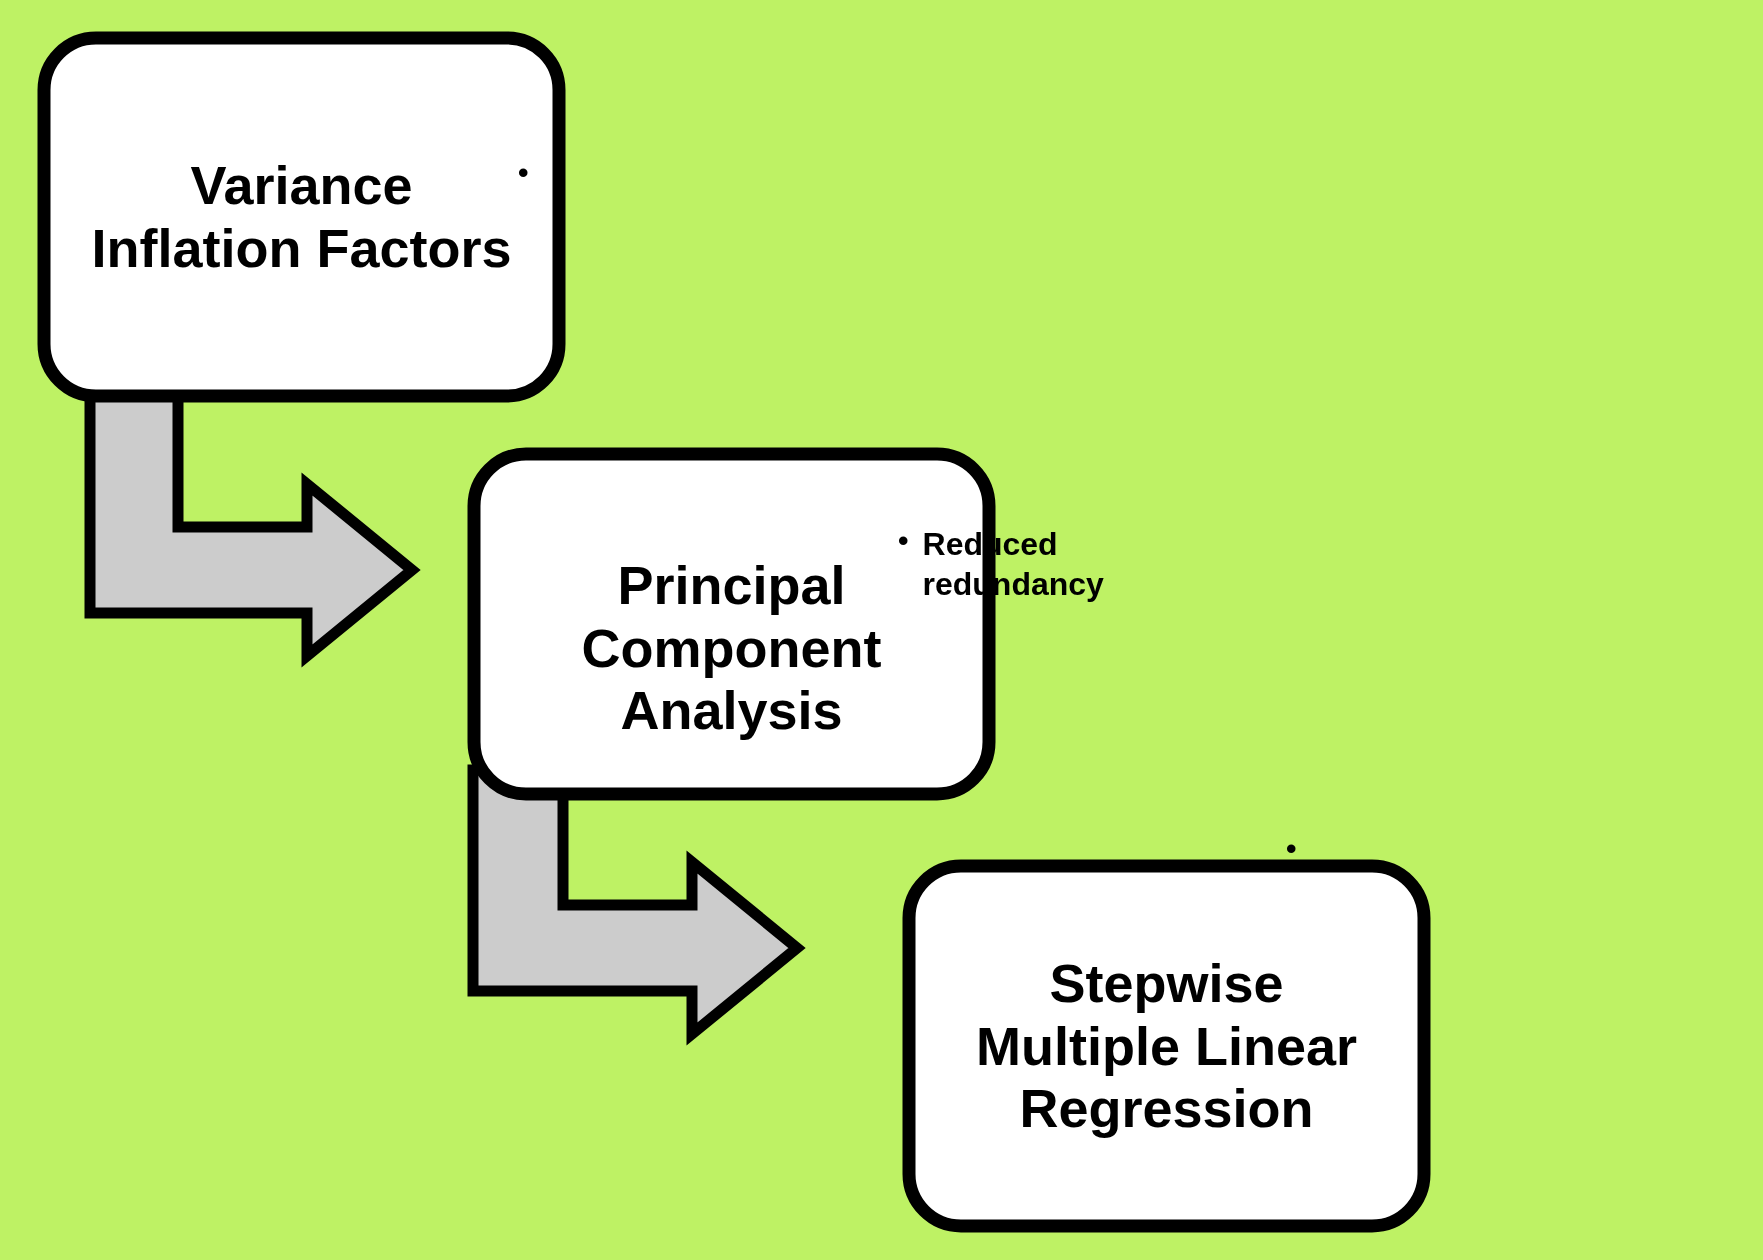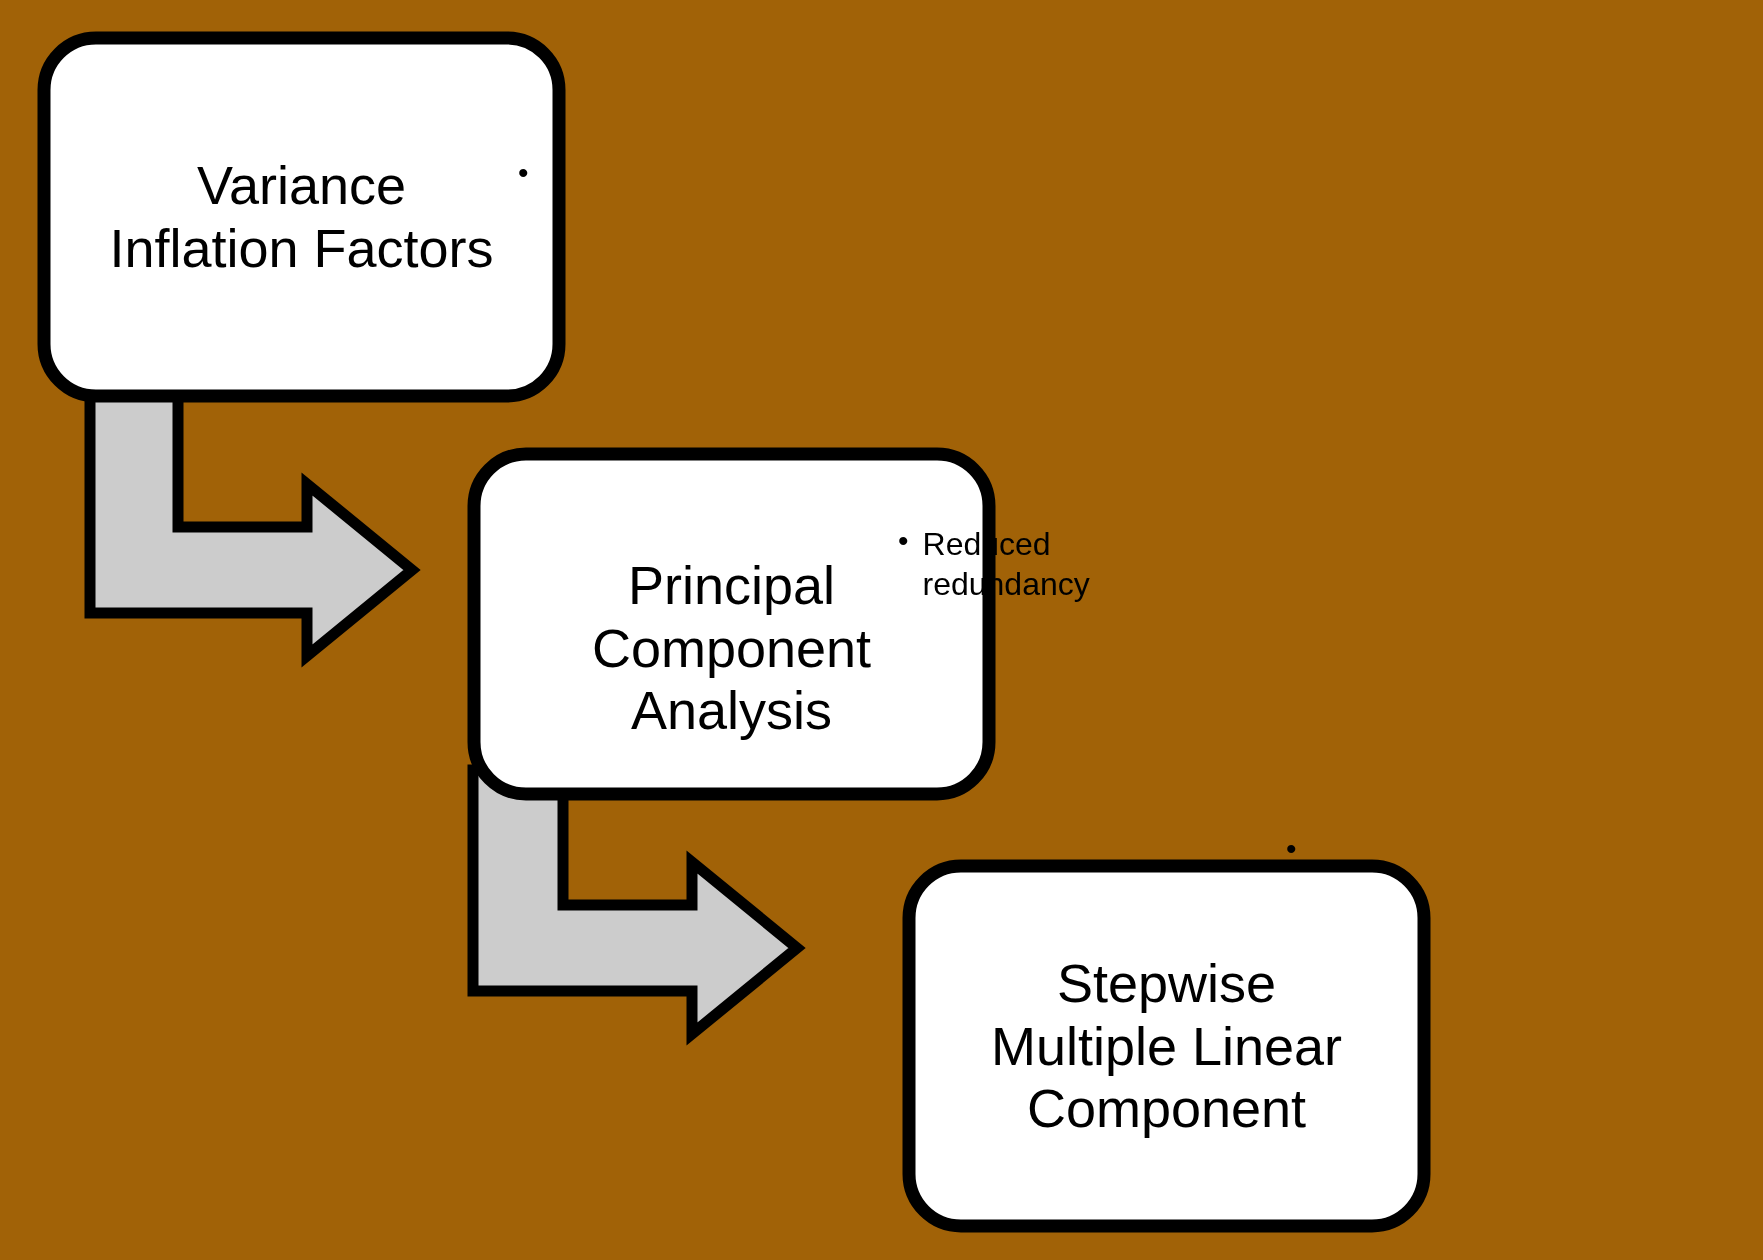--- a/index.html
+++ b/index.html
@@ -7,22 +7,23 @@
     padding: 0;
     background: #ffffff;
   }
   body {
     font-family: "Liberation Sans", sans-serif;
   }
   #canvas {
     position: relative;
     width: 1763px;
     height: 1260px;
-    background: #a16207;
+    background: #bef264;
     overflow: hidden;
+    font-weight: bold;
   }
   .flow-svg {
     position: absolute;
     left: 0;
     top: 0;
     width: 1763px;
     height: 1260px;
   }
   .box-label {
     position: absolute;
@@ -89,21 +90,21 @@
 
   <div class="box-label box1-label">Variance
 Inflation Factors</div>
 
   <div class="box-label box2-label">Principal
 Component
 Analysis</div>
 
   <div class="box-label box3-label">Stepwise
 Multiple Linear
-Component</div>
+Regression</div>
 
   <div class="bullet-item bullet-1">
     <span class="bullet-dot">•</span>
   </div>
 
   <div class="bullet-item bullet-2">
     <span class="bullet-dot">•</span>
     <span class="bullet-text">Reduced
 redundancy</span>
   </div>

